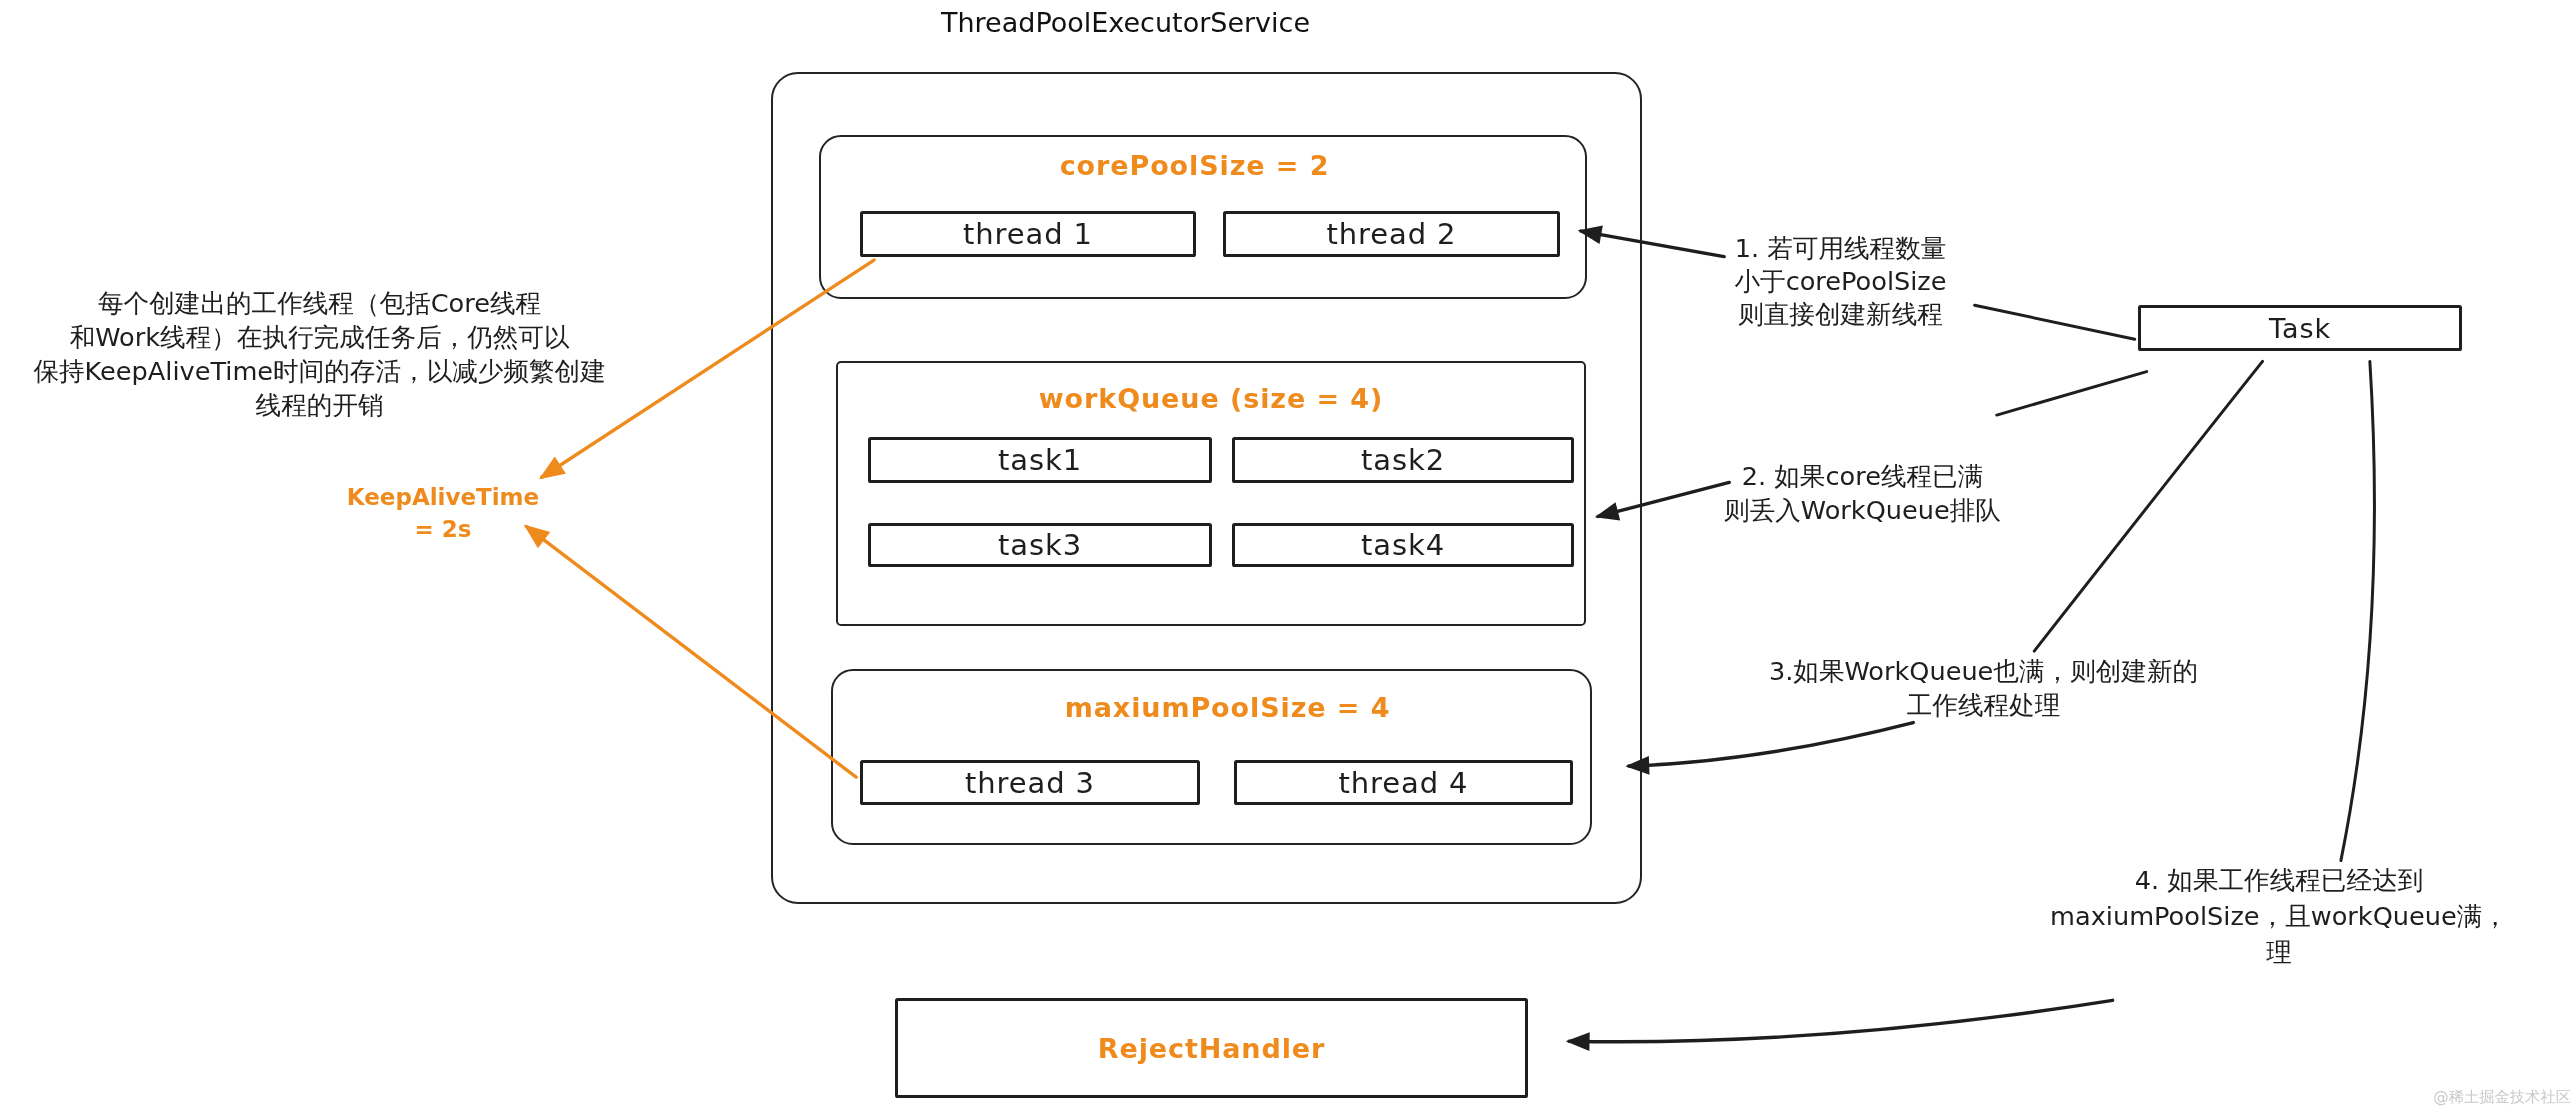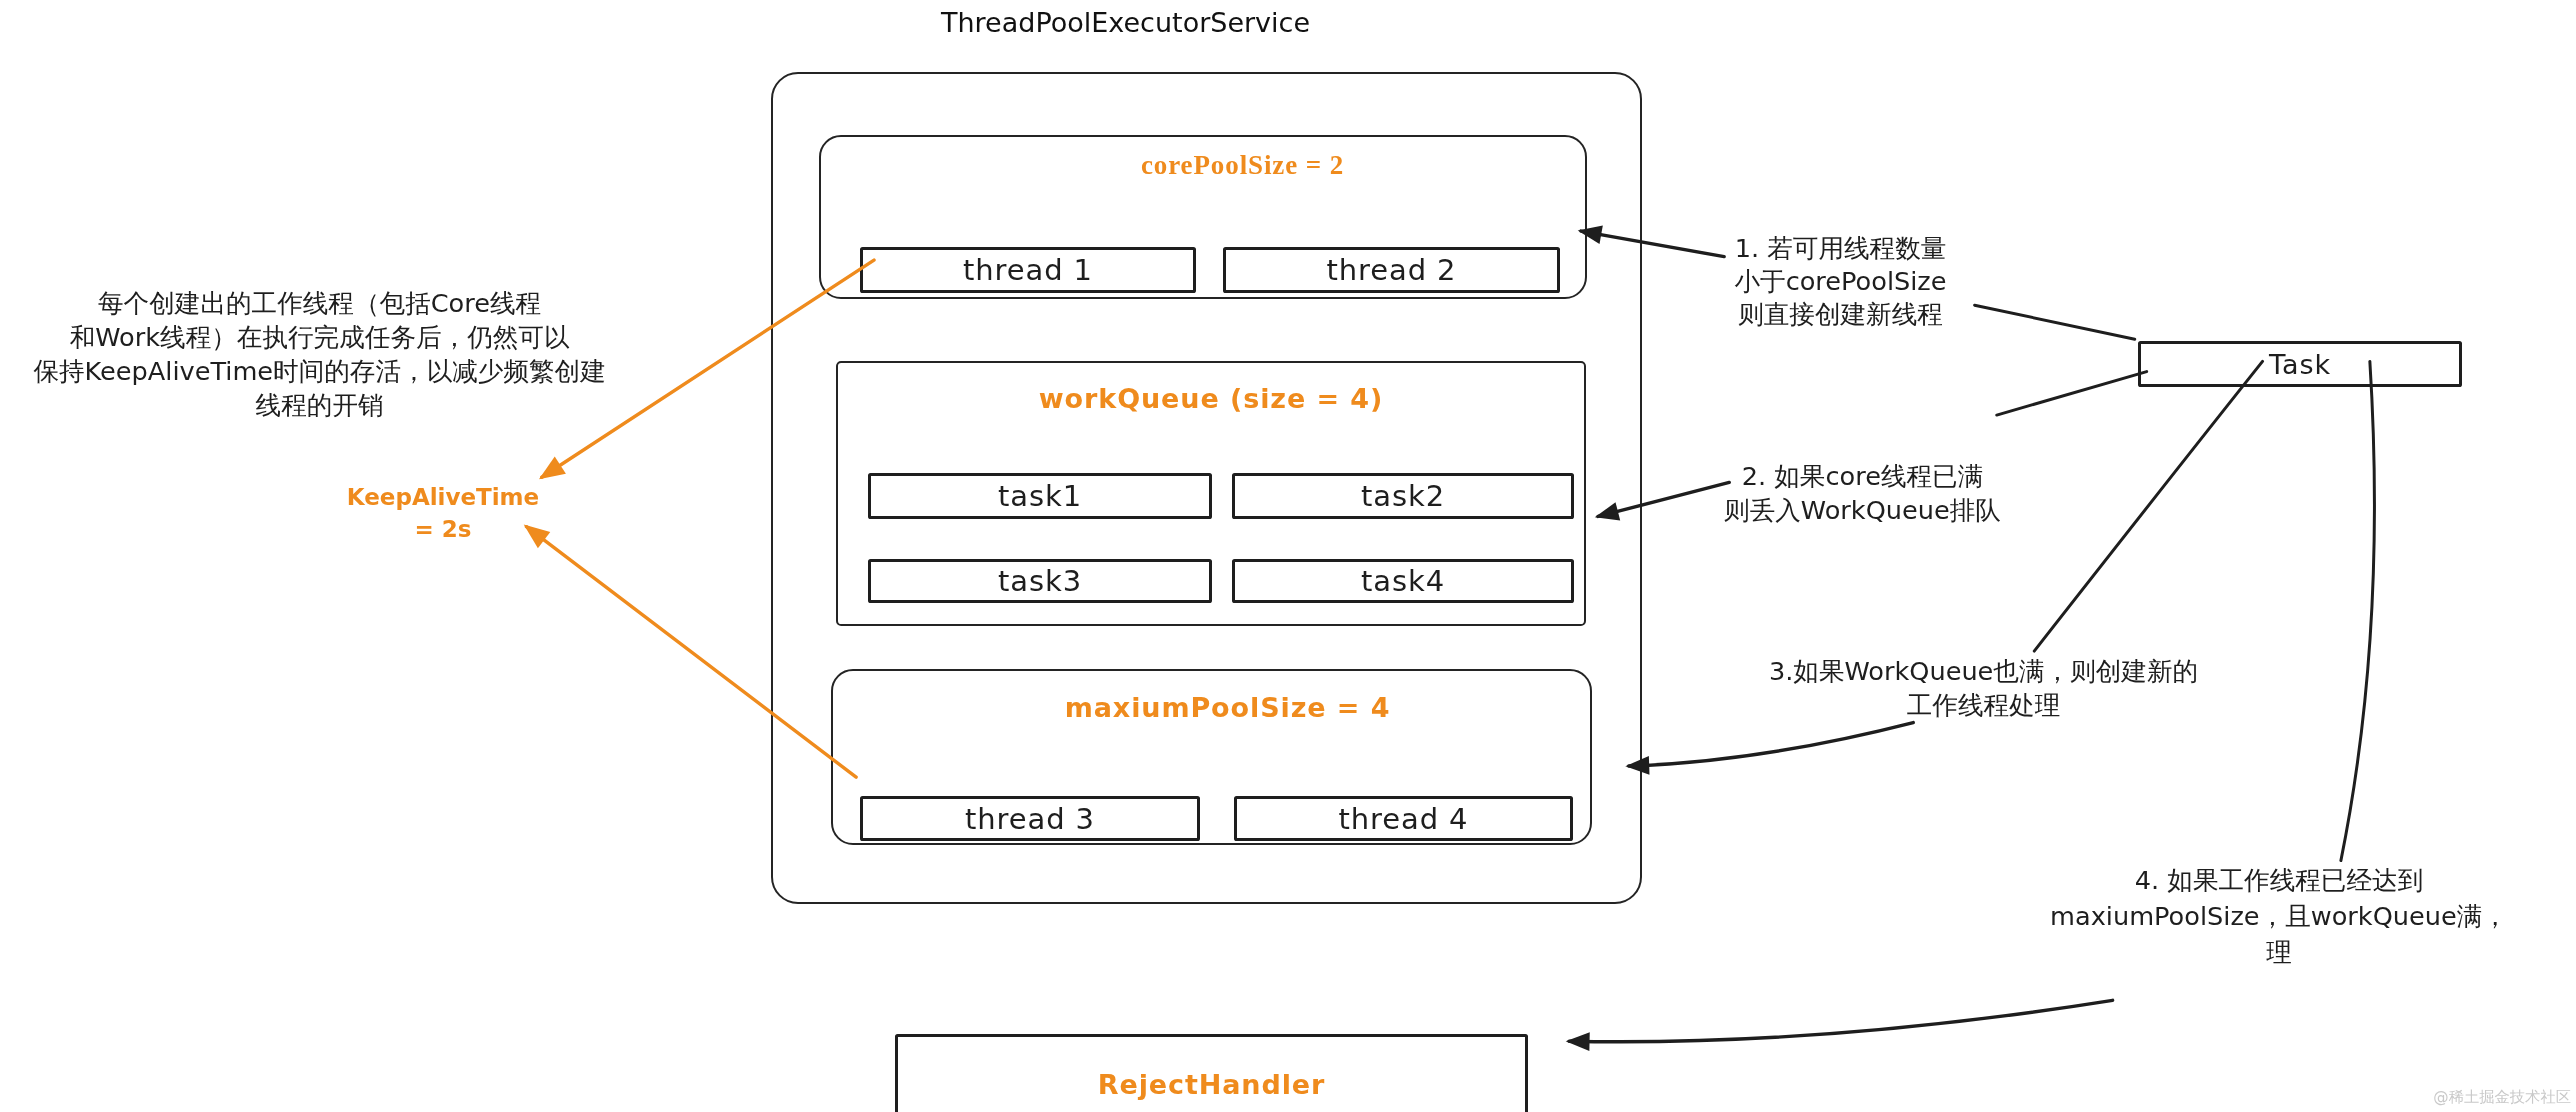--- a/index.html
+++ b/index.html
@@ -6,21 +6,21 @@
   body{
     width:2576px;height:1113px;position:relative;background:#ffffff;
     font-family:"DejaVu Sans","Liberation Sans",sans-serif;color:#1e1e1e;
     overflow:hidden;
   }
   .box{position:absolute;background:#fff;box-sizing:border-box;}
   .outer{border:2.6px solid #242424;border-radius:27px;background:transparent;}
   .group{border:2.6px solid #242424;border-radius:22px;background:transparent;}
   .queue{border:2.6px solid #242424;border-radius:5.1px;background:transparent;}
   .cell{border:3.4px solid #1e1e1e;border-radius:2.6px;display:flex;align-items:center;justify-content:center;
-        font-size:29px;letter-spacing:0.9px;background:#fff;margin-top:36px;}
+        font-size:29px;letter-spacing:0.9px;background:#fff;}
   .grouplabel{position:absolute;text-align:center;font-size:27px;font-weight:bold;
               color:#ef8b1d;letter-spacing:0.9px;}
   .note{position:absolute;text-align:center;font-size:25.6px;line-height:34px;color:#1e1e1e;}
   .orange-note{position:absolute;text-align:center;font-size:23px;line-height:32px;
                font-weight:bold;color:#ef8b1d;}
   .ann{position:absolute;text-align:center;font-size:25.6px;color:#1e1e1e;}
   .ann1{line-height:33px;} .ann2{line-height:34px;} .ann3{line-height:34px;} .ann4{line-height:36px;}
   .title{position:absolute;text-align:center;font-size:27px;letter-spacing:0px;color:#111;}
   .watermark{position:absolute;text-align:right;font-size:15.3px;color:#c9c9c9;}
   svg.overlay{position:absolute;left:0;top:0;pointer-events:none;z-index:6;}
@@ -29,21 +29,21 @@
   .oconnector{fill:none;stroke:#ef8b1d;stroke-width:4;stroke-linecap:round;}
 </style>
 </head>
 <body>
 
 <div class="title" style="left:941px;top:6.8px;width:341px;">ThreadPoolExecutorService</div>
 
 <div class="box outer" style="left:771px;top:72px;width:871px;height:832px;"></div>
 
 <div class="box group" style="left:819px;top:135px;width:768px;height:164px;"></div>
-<div class="grouplabel" style="left:867px;top:150px;width:751px;font-family:Liberation Serif, serif;">corePoolSize = 2</div>
+<div class="grouplabel" style="left:819px;top:150px;width:751px;">corePoolSize = 2</div>
 <div class="box cell" style="left:860px;top:211px;width:336px;height:46px;">thread 1</div>
 <div class="box cell" style="left:1223px;top:211px;width:337px;height:46px;">thread 2</div>
 
 <div class="box queue" style="left:836px;top:361px;width:750px;height:265px;"></div>
 <div class="grouplabel" style="left:836px;top:383px;width:750px;">workQueue (size = 4)</div>
 <div class="box cell" style="left:868px;top:437px;width:344px;height:46px;">task1</div>
 <div class="box cell" style="left:1232px;top:437px;width:342px;height:46px;">task2</div>
 <div class="box cell" style="left:868px;top:523px;width:344px;height:44px;">task3</div>
 <div class="box cell" style="left:1232px;top:523px;width:342px;height:44px;">task4</div>
 

